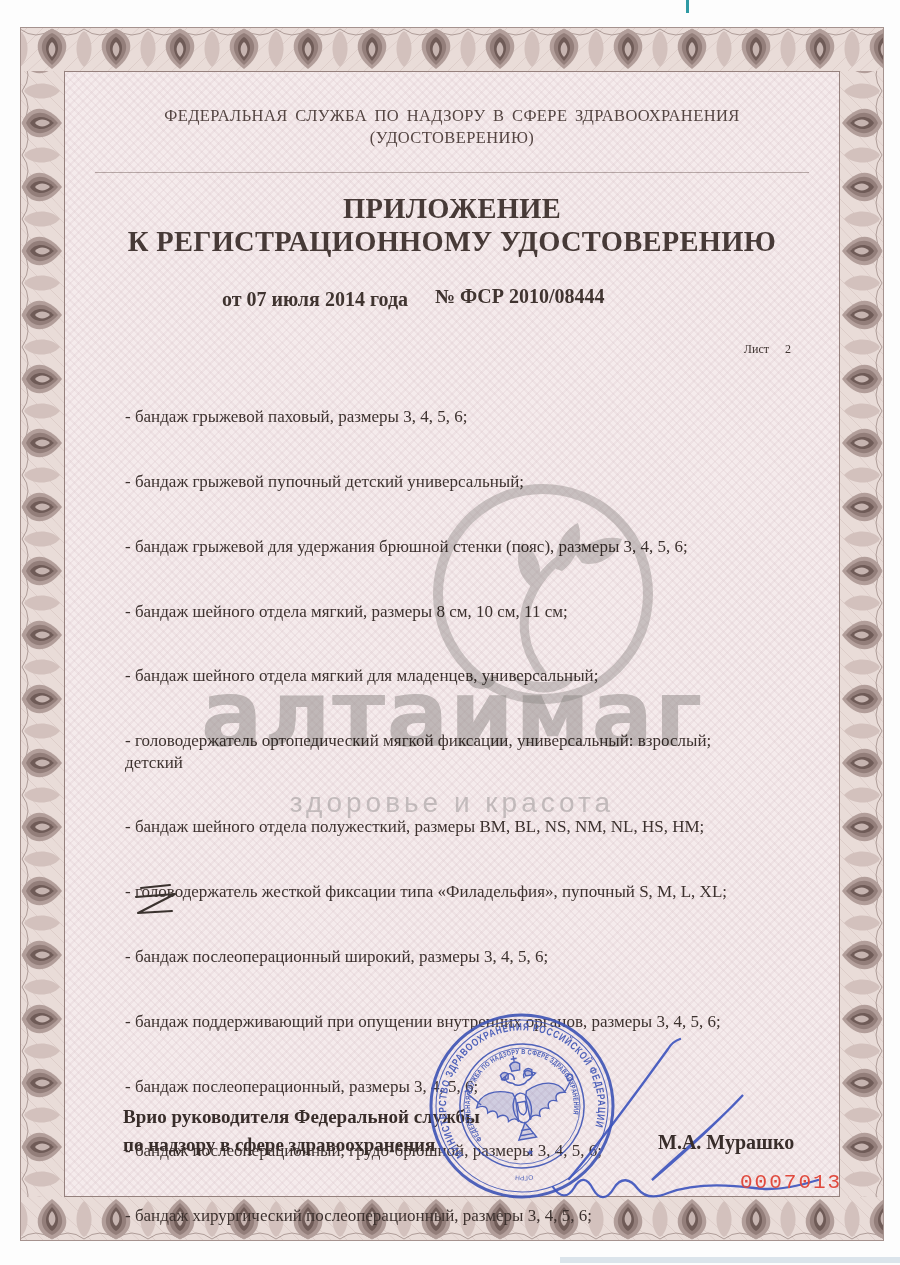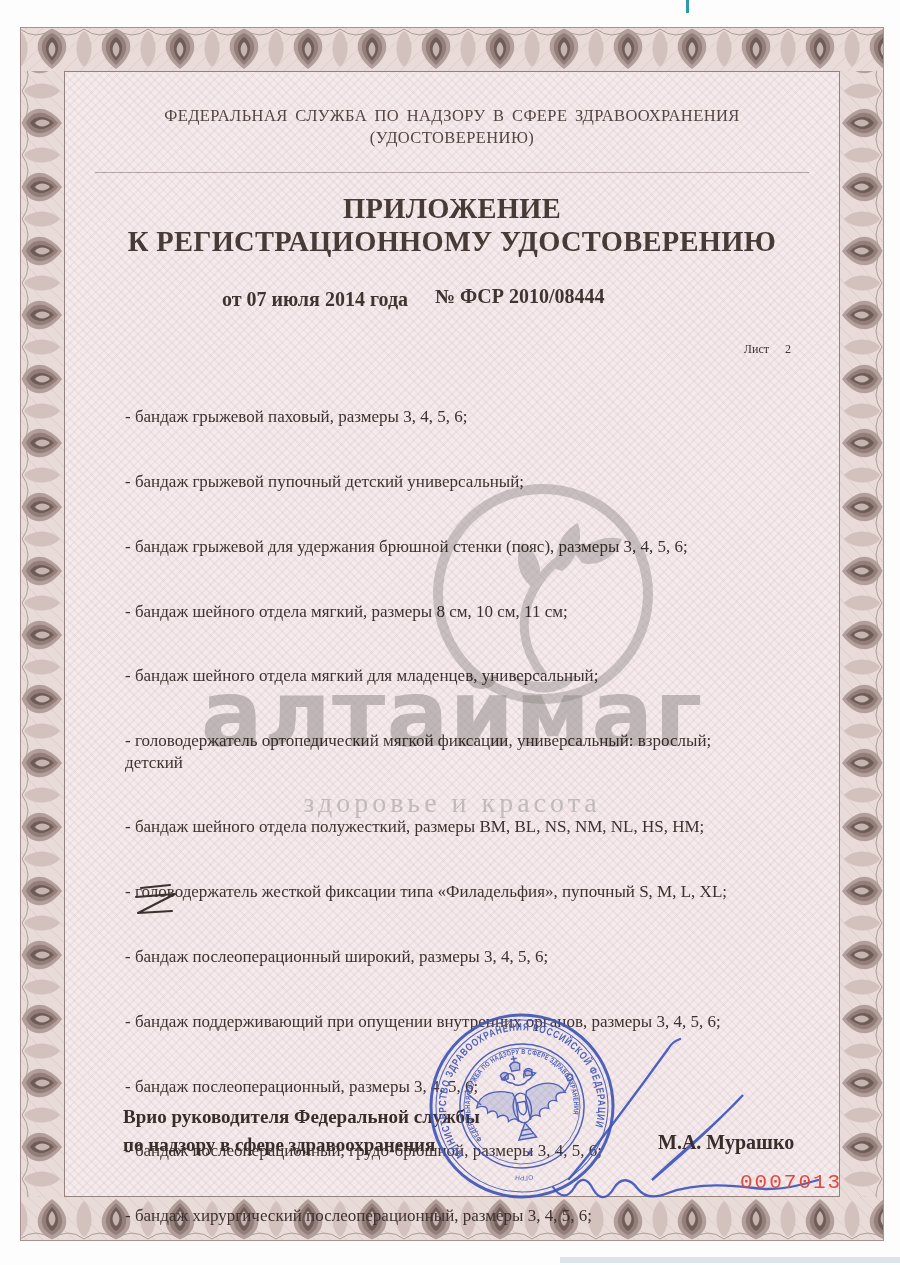--- a/index.html
+++ b/index.html
@@ -36,21 +36,21 @@
 
   .zmark{position:absolute;left:106px;top:852px;}
 
   
   .wm{position:absolute;left:0;top:0;width:864px;height:960px;z-index:4;pointer-events:none;mix-blend-mode:multiply;}
   .wm-logo{position:absolute;left:406px;top:450px;opacity:.42;}
   .wm-brand{position:absolute;left:0;top:640px;width:100%;text-align:center;
     font-family:"DejaVu Sans", sans-serif;font-weight:bold;font-size:92px;line-height:96px;
     color:#8b8683;opacity:.5;letter-spacing:1px;}
   .wm-tagline{position:absolute;left:0;top:760px;width:100%;text-align:center;
-    font-family:Liberation Serif, serif;font-size:28px;color:#949090;opacity:.5;letter-spacing:4px;}
+    font-family:Liberation Sans, sans-serif;font-size:28px;color:#949090;opacity:.5;letter-spacing:4px;}
 
   .footer-title{position:absolute;left:103px;top:1076px;font-weight:bold;font-size:19px;
     line-height:28px;color:#382d2a;}
   .signer-name{position:absolute;left:638px;top:1104px;font-weight:bold;font-size:20px;color:#382d2a;}
   .serial{position:absolute;left:720px;top:1144px;font-family:Liberation Mono, monospace;
     font-size:21px;letter-spacing:2px;color:#e04a3e;}
 
   .stamp{position:absolute;left:400px;top:975px;opacity:.92;}
   .signature{position:absolute;left:438px;top:1010px;}
 

